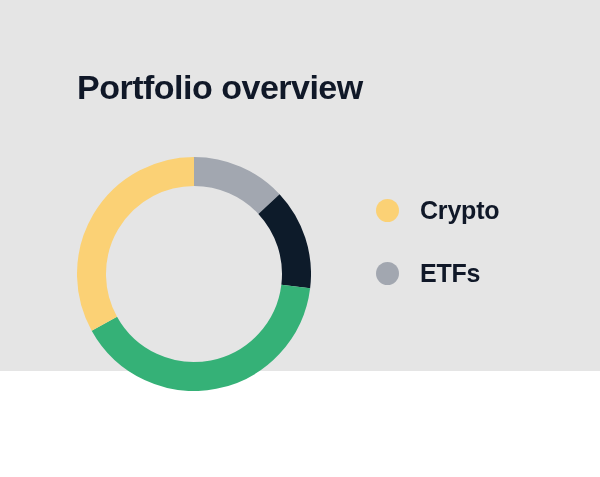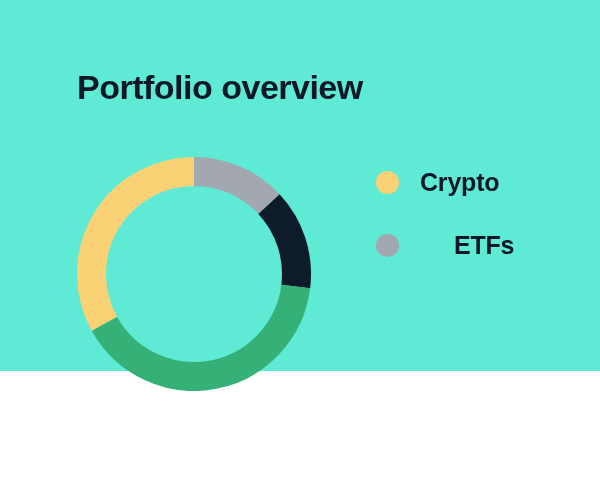--- a/index.html
+++ b/index.html
@@ -12,21 +12,21 @@
     height: 477px;
     background: #ffffff;
     font-family: "Liberation Sans", sans-serif;
     overflow: hidden;
   }
 
   #card {
     position: relative;
     width: 600px;
     height: 371px;
-    background: #5eead4;
+    background: #e5e5e5;
     box-sizing: border-box;
   }
 
   #page-title {
     position: absolute;
     left: 77px;
     top: 66px;
     margin: 0;
     font-size: 34px;
     line-height: 42px;
@@ -56,24 +56,24 @@
     position: absolute;
     left: 376px;
     top: 167px;
     width: 180px;
   }
   .legend-row {
     display: flex;
     align-items: center;
     height: 30px;
     margin-bottom: 33px;
+    margin-top: 28px;
   }
   .legend-row:last-child {
     margin-bottom: 0;
-    gap: 34px;
   }
   .legend-swatch {
     width: 23px;
     height: 23px;
     border-radius: 50%;
     flex: 0 0 auto;
   }
   .legend-label {
     margin-left: 21px;
     font-size: 25px;

